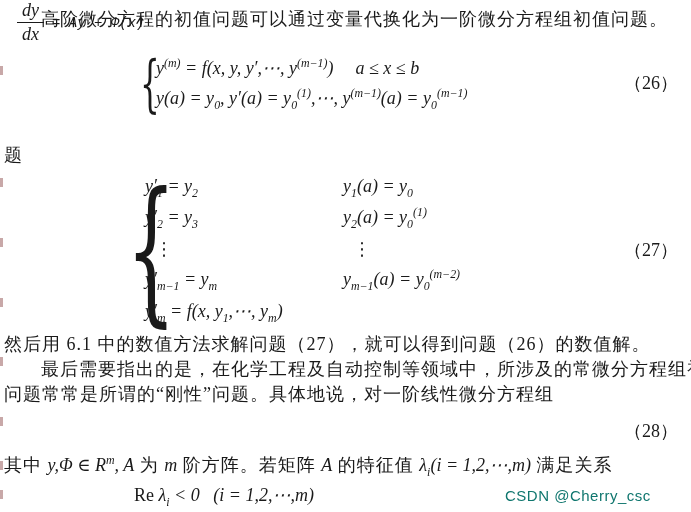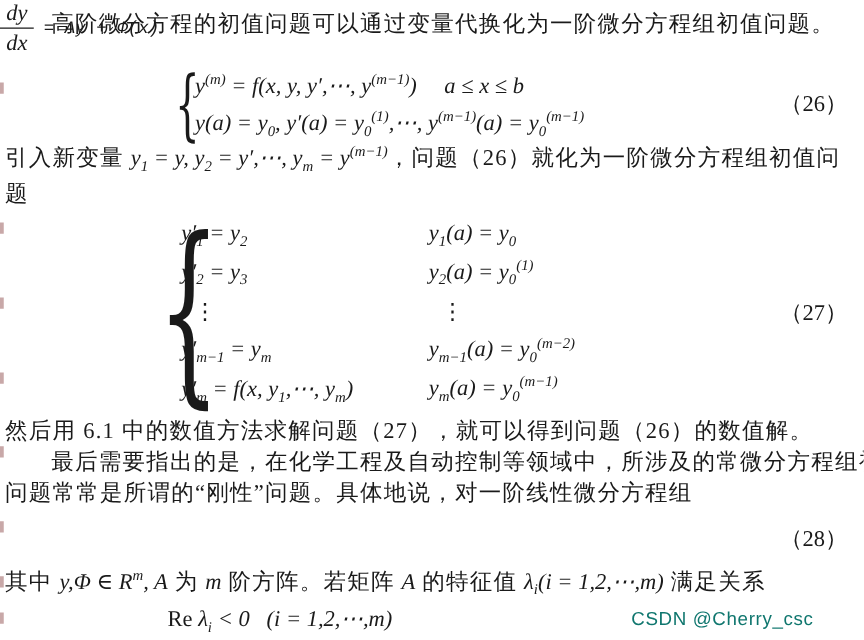--- a/index.html
+++ b/index.html
@@ -33,21 +33,21 @@
   .eq26-rows .row{height:30px;display:flex;align-items:center;font-size:18px;white-space:nowrap;text-align:right;}
   .cond-gap{margin-left:22px;}
 
   .eq27-group{left:126px;top:171px;height:156px;}
   .eq27-group .brace{font-size:158px;}
   .eq27-rows{margin-left:19px;display:grid;grid-template-columns:198px auto;}
   .eq27-rows .cell{height:31px;display:flex;align-items:center;font-size:18px;white-space:nowrap;}
   .vdots{font-style:normal;padding-left:10px;}
 
   
-  .eq28-group{left:238px;top:404px;display:flex;align-items:center;}
+  .eq28-group{left:238px;top:404px;display:flex;align-items:center;padding-left:17px;}
   .frac{display:inline-flex;flex-direction:column;align-items:center;font-size:18px;}
   .frac .num{padding:0 5px 1px 5px;}
   .frac .den{border-top:1.6px solid #1a1a1a;padding:1px 5px 0 5px;}
   .eq28-rhs{margin-left:8px;font-size:14px;font-family:Liberation Mono, monospace;}
 
   .watermark{
     position:absolute;left:505px;top:487px;
     font-family:"Liberation Sans","DejaVu Sans",sans-serif;
     font-size:15px;color:#0f766e;letter-spacing:0.5px;white-space:nowrap;
   }
@@ -78,21 +78,20 @@
           <span class="math">y<sup>(m)</sup> = f(x, y, y′,⋯, y<sup>(m−1)</sup>)</span>
           <span class="math cond-gap">a ≤ x ≤ b</span>
         </div>
       <div class="row">
           <span class="math">y(a) = y<sub>0</sub>, y′(a) = y<sub>0</sub><sup>(1)</sup>,⋯, y<sup>(m−1)</sup>(a) = y<sub>0</sub><sup>(m−1)</sup></span>
         </div>
     </div>
   </div>
   <div class="eq-label cn" style="left:624px;top:71px">（26）</div>
 
-  <div class="line" style="left:4px;top:114px"><span class="cn">引入新变量 </span><span class="math">y<sub>1</sub> = y, y<sub>2</sub> = y′,⋯, y<sub>m</sub> = y<sup>(m−1)</sup></span><span class="cn">，问题（26）就化为一阶微分方程组初值问</span></div>
   <div class="line cn" style="left:4px;top:143px">题</div>
 
   <div class="eq-group eq27-group">
     <span class="brace">{</span>
     <div class="eq27-rows">
       <div class="cell">
           <span class="math">y′<sub>1</sub> = y<sub>2</sub></span>
         </div>
       <div class="cell">
           <span class="math">y<sub>1</sub>(a) = y<sub>0</sub></span>
@@ -111,23 +110,20 @@
         </div>
       <div class="cell">
           <span class="math">y′<sub>m−1</sub> = y<sub>m</sub></span>
         </div>
       <div class="cell">
           <span class="math">y<sub>m−1</sub>(a) = y<sub>0</sub><sup>(m−2)</sup></span>
         </div>
       <div class="cell">
           <span class="math">y′<sub>m</sub> = f(x, y<sub>1</sub>,⋯, y<sub>m</sub>)</span>
         </div>
-      <div class="cell">
-          <span class="math">y<sub>m</sub>(a) = y<sub>0</sub><sup>(m−1)</sup></span>
-        </div>
     </div>
   </div>
   <div class="eq-label cn" style="left:624px;top:238px">（27）</div>
 
   <div class="line cn" style="left:4px;top:332px">然后用 6.1 中的数值方法求解问题（27），就可以得到问题（26）的数值解。</div>
 
   <div class="line cn" style="left:41px;top:357px">最后需要指出的是，在化学工程及自动控制等领域中，所涉及的常微分方程组初值</div>
   <div class="line cn" style="left:4px;top:382px">问题常常是所谓的“刚性”问题。具体地说，对一阶线性微分方程组</div>
 
   <div class="eq28-group">

